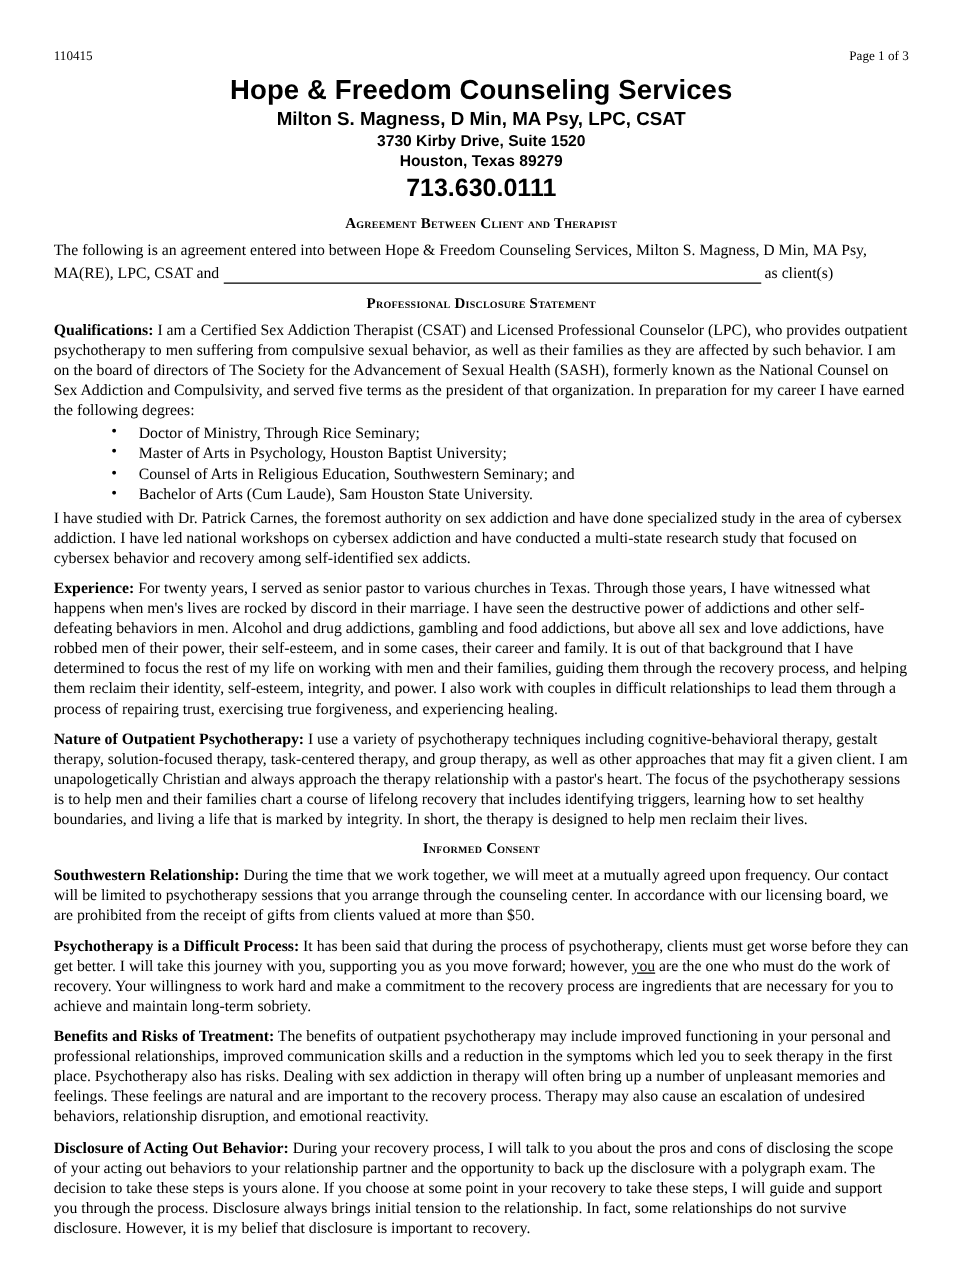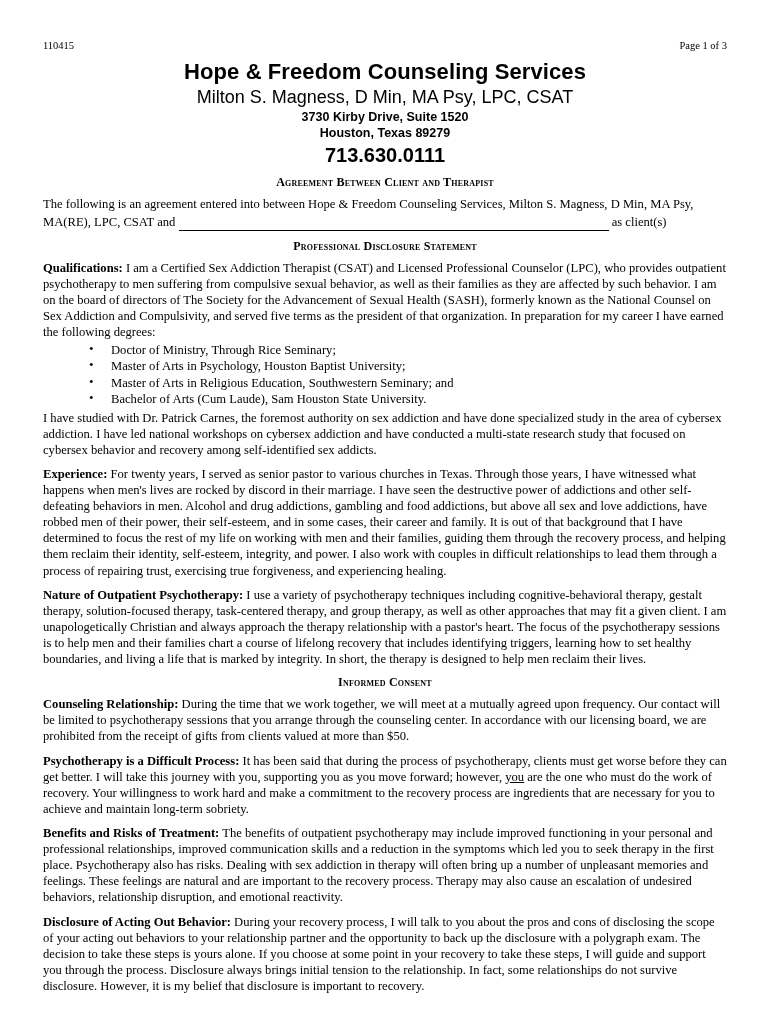--- a/index.html
+++ b/index.html
@@ -41,22 +41,22 @@
   h1.org-name {
     font-family: "Liberation Sans", sans-serif;
     font-size: 22px;
     font-weight: bold;
     text-align: center;
     margin: 4px 0 2px 0;
     letter-spacing: 0.1px;
   }
   .practitioner {
     font-family: "Liberation Sans", sans-serif;
-    font-size: 18px;
-    font-weight: normal;
+    font-size: 15px;
+    font-weight: bold;
     text-align: center;
     margin: 0 0 1px 0;
   }
   .addr-line {
     font-family: "Liberation Sans", sans-serif;
     font-size: 12.5px;
     font-weight: bold;
     text-align: center;
     margin: 0;
     line-height: 1.35;
@@ -138,38 +138,38 @@
 
     <div class="section-head">Professional Disclosure Statement</div>
 
     <p class="body tight">
       <span class="lead-in">Qualifications:</span><span>  I am a Certified Sex Addiction Therapist (CSAT) and Licensed Professional Counselor (LPC), who provides outpatient psychotherapy to men suffering from compulsive sexual behavior, as well as their families as they are affected by such behavior.  I am on the board of directors of The Society for the Advancement of Sexual Health (SASH), formerly known as the National Counsel on Sex Addiction and Compulsivity, and served five terms as the president of that organization.  In preparation for my career I have earned the following degrees:</span>
     </p>
 
     <ul class="degrees">
       <li>Doctor of Ministry, Through Rice Seminary;</li>
       <li>Master of Arts in Psychology, Houston Baptist University;</li>
-      <li>Master of Arts in Religious Education, Southwestern Seminary; and</li>
+      <li>Counsel of Arts in Religious Education, Southwestern Seminary; and</li>
       <li>Bachelor of Arts (Cum Laude), Sam Houston State University.</li>
     </ul>
 
     <p class="body">I have studied with Dr. Patrick Carnes, the foremost authority on sex addiction and have done specialized study in the area of cybersex addiction.  I have led national workshops on cybersex addiction and have conducted a multi-state research study that focused on cybersex behavior and recovery among self-identified sex addicts.</p>
 
     <p class="body">
       <span class="lead-in">Experience:</span><span>  For twenty years, I served as senior pastor to various churches in Texas.  Through those years, I have witnessed what happens when men's lives are rocked by discord in their marriage.  I have seen the destructive power of addictions and other self-defeating behaviors in men.  Alcohol and drug addictions, gambling and food addictions, but above all sex and love addictions, have robbed men of their power, their self-esteem, and in some cases, their career and family.  It is out of that background that I have determined to focus the rest of my life on working with men and their families, guiding them through the recovery process, and helping them reclaim their identity, self-esteem, integrity, and power.  I also work with couples in difficult relationships to lead them through a process of repairing trust, exercising true forgiveness, and experiencing healing.</span>
     </p>
 
     <p class="body">
       <span class="lead-in">Nature of Outpatient Psychotherapy:</span><span>  I use a variety of psychotherapy techniques including cognitive-behavioral therapy, gestalt therapy, solution-focused therapy, task-centered therapy, and group therapy, as well as other approaches that may fit a given client. I am unapologetically Christian and always approach the therapy relationship with a pastor's heart.   The focus of the psychotherapy sessions is to help men and their families chart a course of lifelong recovery that includes identifying triggers, learning how to set healthy boundaries, and living a life that is marked by integrity.  In short, the therapy is designed to help men reclaim their lives.</span>
     </p>
 
     <div class="section-head">Informed Consent</div>
 
     <p class="body">
-      <span class="lead-in">Counseling Relationship:</span><span>  During the time that we work together, we will meet at a mutually agreed upon frequency.  Our  contact will be limited to psychotherapy sessions that you arrange through the counseling center.  In accordance with our licensing board, we are prohibited from the receipt of gifts from clients valued at more than $50.</span>
+      <span class="lead-in">Southwestern Relationship:</span><span>  During the time that we work together, we will meet at a mutually agreed upon frequency.  Our  contact will be limited to psychotherapy sessions that you arrange through the counseling center.  In accordance with our licensing board, we are prohibited from the receipt of gifts from clients valued at more than $50.</span>
     </p>
 
     <p class="body">
       <span class="lead-in">Psychotherapy is a Difficult Process:</span><span>  It has been said that during the process of psychotherapy, clients must get worse before they can get better.  I will take this journey with you, supporting you as you move forward; however, </span><u>you</u><span> are the one who must do the work of recovery.  Your willingness to work hard and make a commitment to the recovery process are ingredients that are necessary for you to achieve and maintain long-term sobriety.</span>
     </p>
 
     <p class="body">
       <span class="lead-in">Benefits and Risks of Treatment:</span><span>  The benefits of outpatient psychotherapy may include improved functioning in your personal and professional relationships, improved communication skills and a reduction in the symptoms which led you to seek therapy in the first place.  Psychotherapy also has risks.  Dealing with sex addiction in therapy will often bring up a number of unpleasant memories and feelings.  These feelings are natural and are important to the recovery process.  Therapy may also cause an escalation of undesired behaviors, relationship disruption, and emotional reactivity.</span>
     </p>
 

